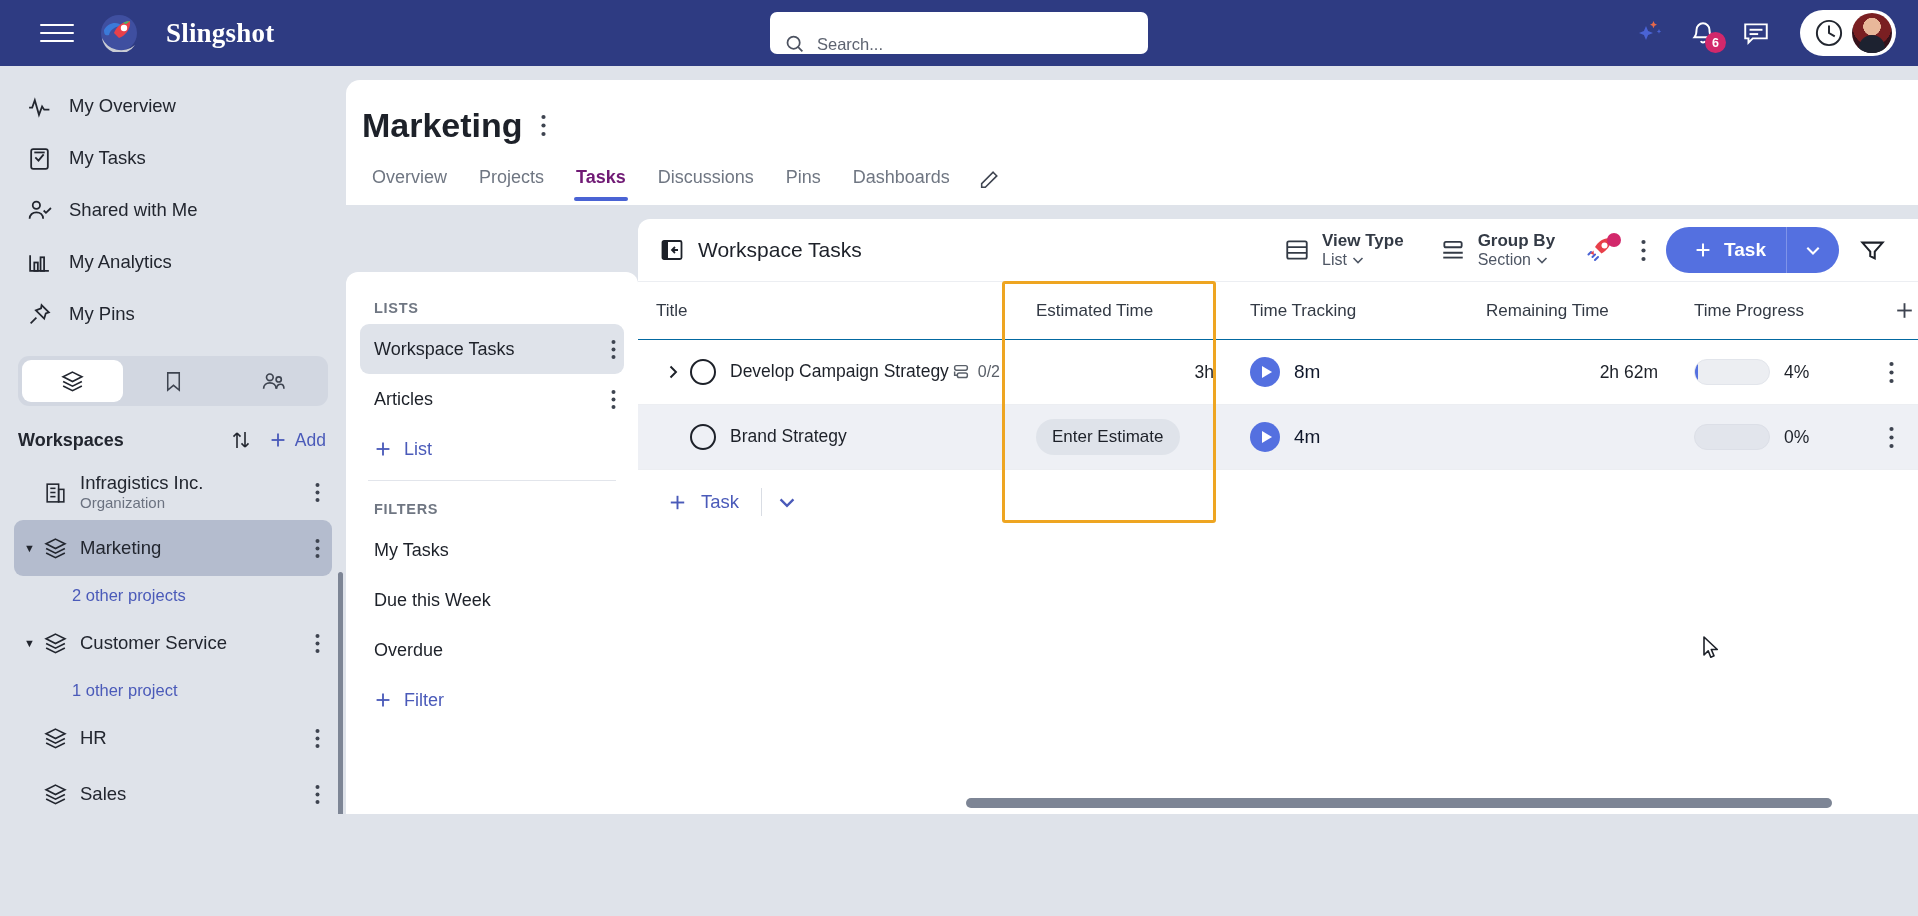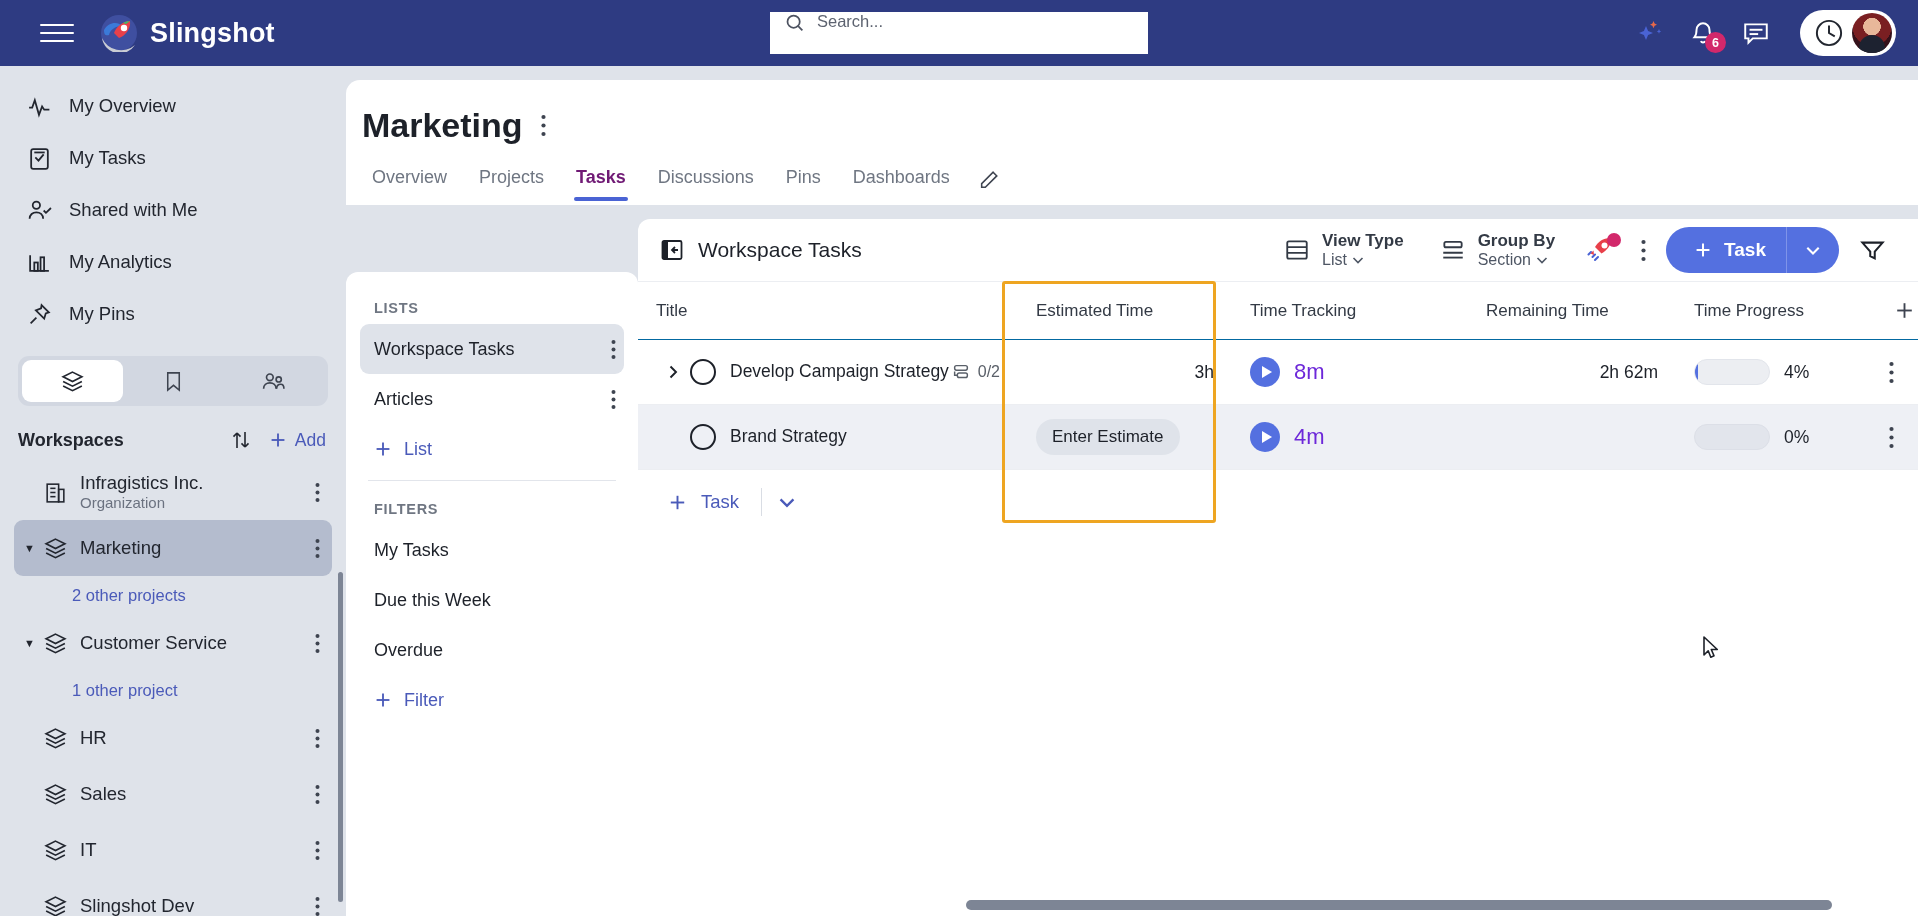--- a/index.html
+++ b/index.html
@@ -10,27 +10,27 @@
     overflow: hidden;
   }
   
   .topbar {
     height: 66px; background: #2e3b82; display: flex; align-items: center;
     position: relative; padding: 0 22px;
   }
   .hamburger { width: 34px; height: 26px; display: flex; flex-direction: column;
     justify-content: center; gap: 6px; margin-left: 18px; cursor: pointer; }
   .hamburger i { display: block; height: 2px; background: #fff; border-radius: 2px; }
-  .brand { display: flex; align-items: center; gap: 12px; margin-left: 26px; }
+  .brand { display: flex; align-items: center; gap: 28px; margin-left: 26px; font-family: Liberation Serif, serif; }
   .brand-logo { width: 38px; height: 38px; position: relative; }
   .brand-name { color: #fff; font-size: 27px; font-weight: bold; letter-spacing: .2px; }
   .search-wrap {
     position: absolute; left: 50%; transform: translateX(-50%);
-    width: 378px; height: 42px; background: #fff; border-radius: 0;
-    display: flex; align-items: flex-start; padding: 0 14px; gap: 12px;
+    width: 378px; height: 42px; background: #fff; border-radius: 7px;
+    display: flex; align-items: flex-end; padding: 0 14px; gap: 12px;
   }
   .search-wrap input {
     border: 0; outline: 0; font-size: 16.5px; color: #333; width: 100%;
     font-family: "Liberation Sans", sans-serif; background: transparent;
   }
   .search-wrap input::placeholder { color: #5d6370; }
   .top-right { margin-left: auto; display: flex; align-items: center; gap: 26px; }
   .bell-wrap { position: relative; }
   .badge {
     position: absolute; right: -10px; bottom: -6px; background: #d2286b; color: #fff;
@@ -45,21 +45,21 @@
   .avatar {
     width: 40px; height: 40px; border-radius: 50%; overflow: hidden;
     background: radial-gradient(circle at 50% 34%, #e8b79a 0 26%, #7a1f22 27% 58%, #35111a 59% 100%);
     position: relative; flex: none;
   }
   .avatar::after {
     content: ""; position: absolute; left: 50%; top: 54%; transform: translateX(-50%);
     width: 26px; height: 22px; border-radius: 13px 13px 4px 4px; background: #1d2230;
   }
   
-  .body-wrap { display: flex; height: 850px; }
+  .body-wrap { display: flex; height: 748px; }
   
   .sidebar {
     width: 346px; background: #dfe3ea; padding-top: 14px; position: relative;
     flex: none; overflow: hidden;
   }
   .nav-item {
     display: flex; align-items: center; gap: 17px; height: 52px;
     padding-left: 27px; font-size: 18.5px; color: #22262f; cursor: pointer;
   }
   .nav-item .lbl { font-size: 18.5px; }
@@ -178,21 +178,21 @@
     background: #dfe3ea; border-radius: 999px; padding: 8px 16px; font-size: 17px; color: #1d2129;
   }
   .play {
     width: 30px; height: 30px; border-radius: 50%; background: #5470e0;
     display: flex; align-items: center; justify-content: center; flex: none;
   }
   .play::after {
     content: ""; width: 0; height: 0; border-left: 10px solid #fff;
     border-top: 6.5px solid transparent; border-bottom: 6.5px solid transparent; margin-left: 3px;
   }
-  .track-val { margin-left: 14px; font-size: 22px; color: #6d28d9; }
+  .track-val { margin-left: 14px; font-size: 19px; color: #0f172a; }
   .remain-val { width: 100%; text-align: right; font-size: 17.5px; color: #1d2129; }
   .pbar {
     width: 76px; height: 26px; border-radius: 999px; background: #eceef2;
     border: 1px solid #e2e5eb; position: relative; overflow: hidden; flex: none;
   }
   .pbar > i { position: absolute; left: 0; top: 0; bottom: 0; background: #5470e0; }
   .pct { margin-left: 14px; font-size: 17.5px; color: #1d2129; }
   .row-kebab { margin-left: auto; padding-right: 6px; }
   .addtask-row { display: flex; align-items: center; height: 64px; padding-left: 28px; gap: 0; }
   .addtask {

